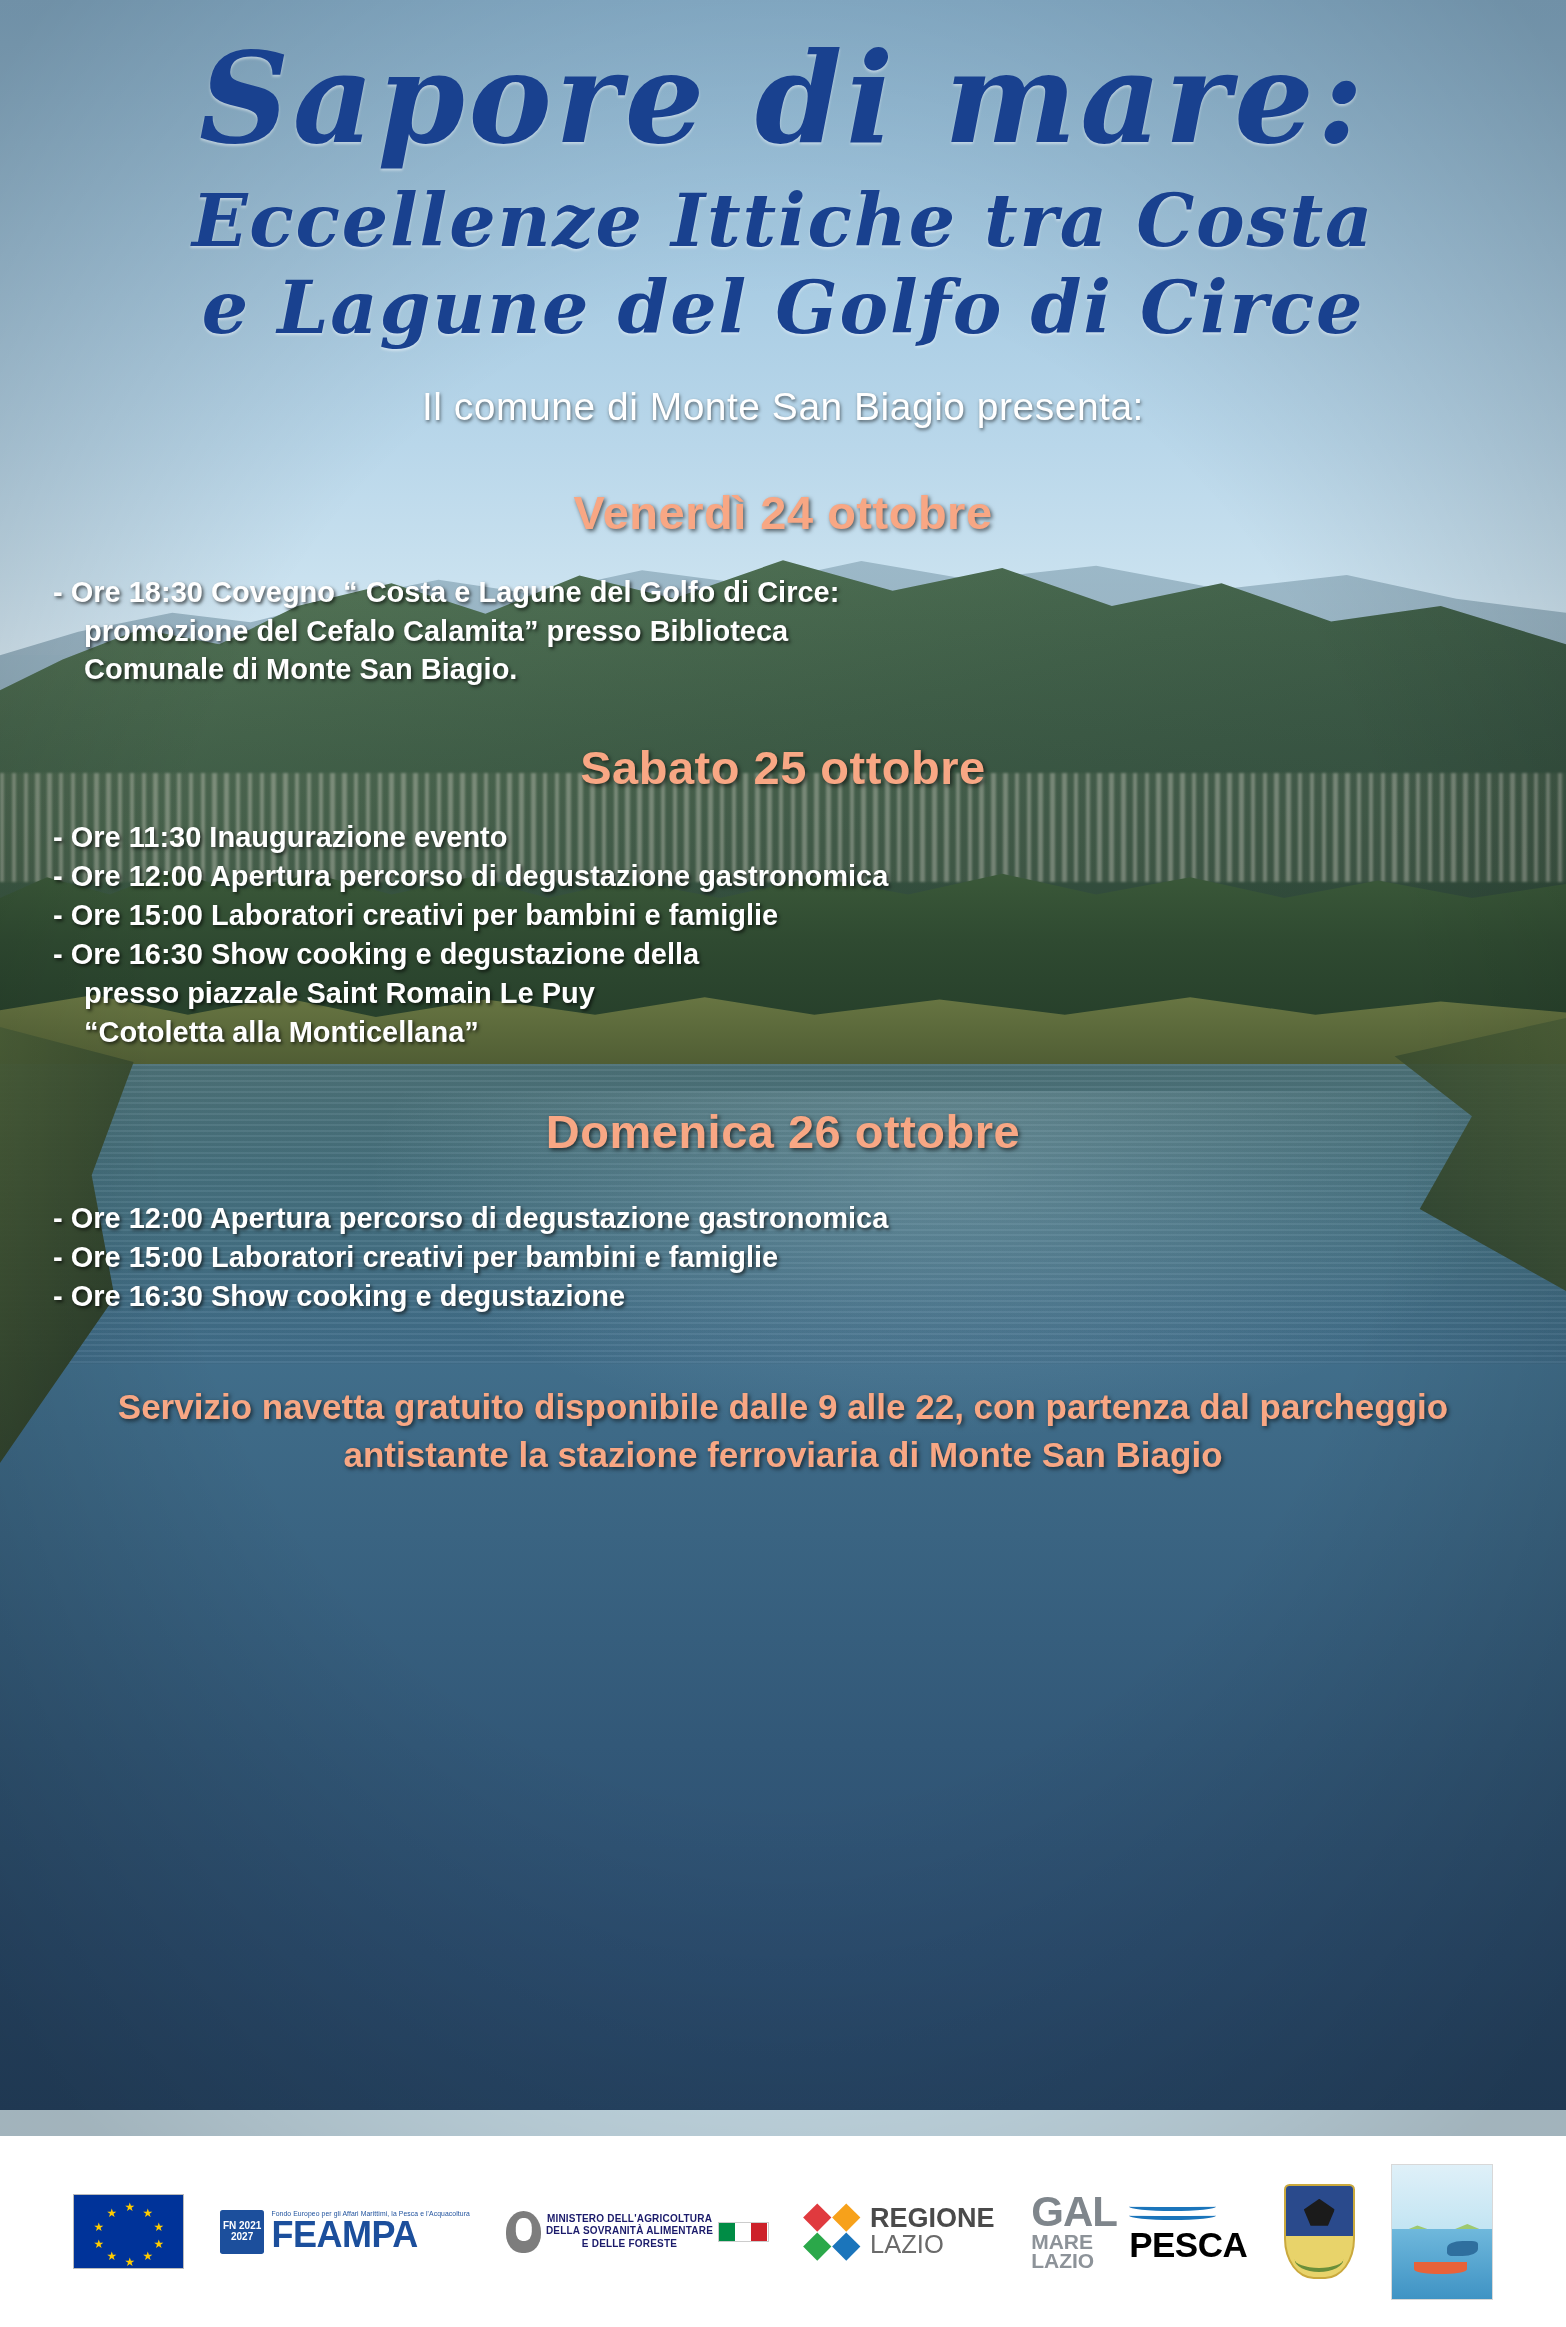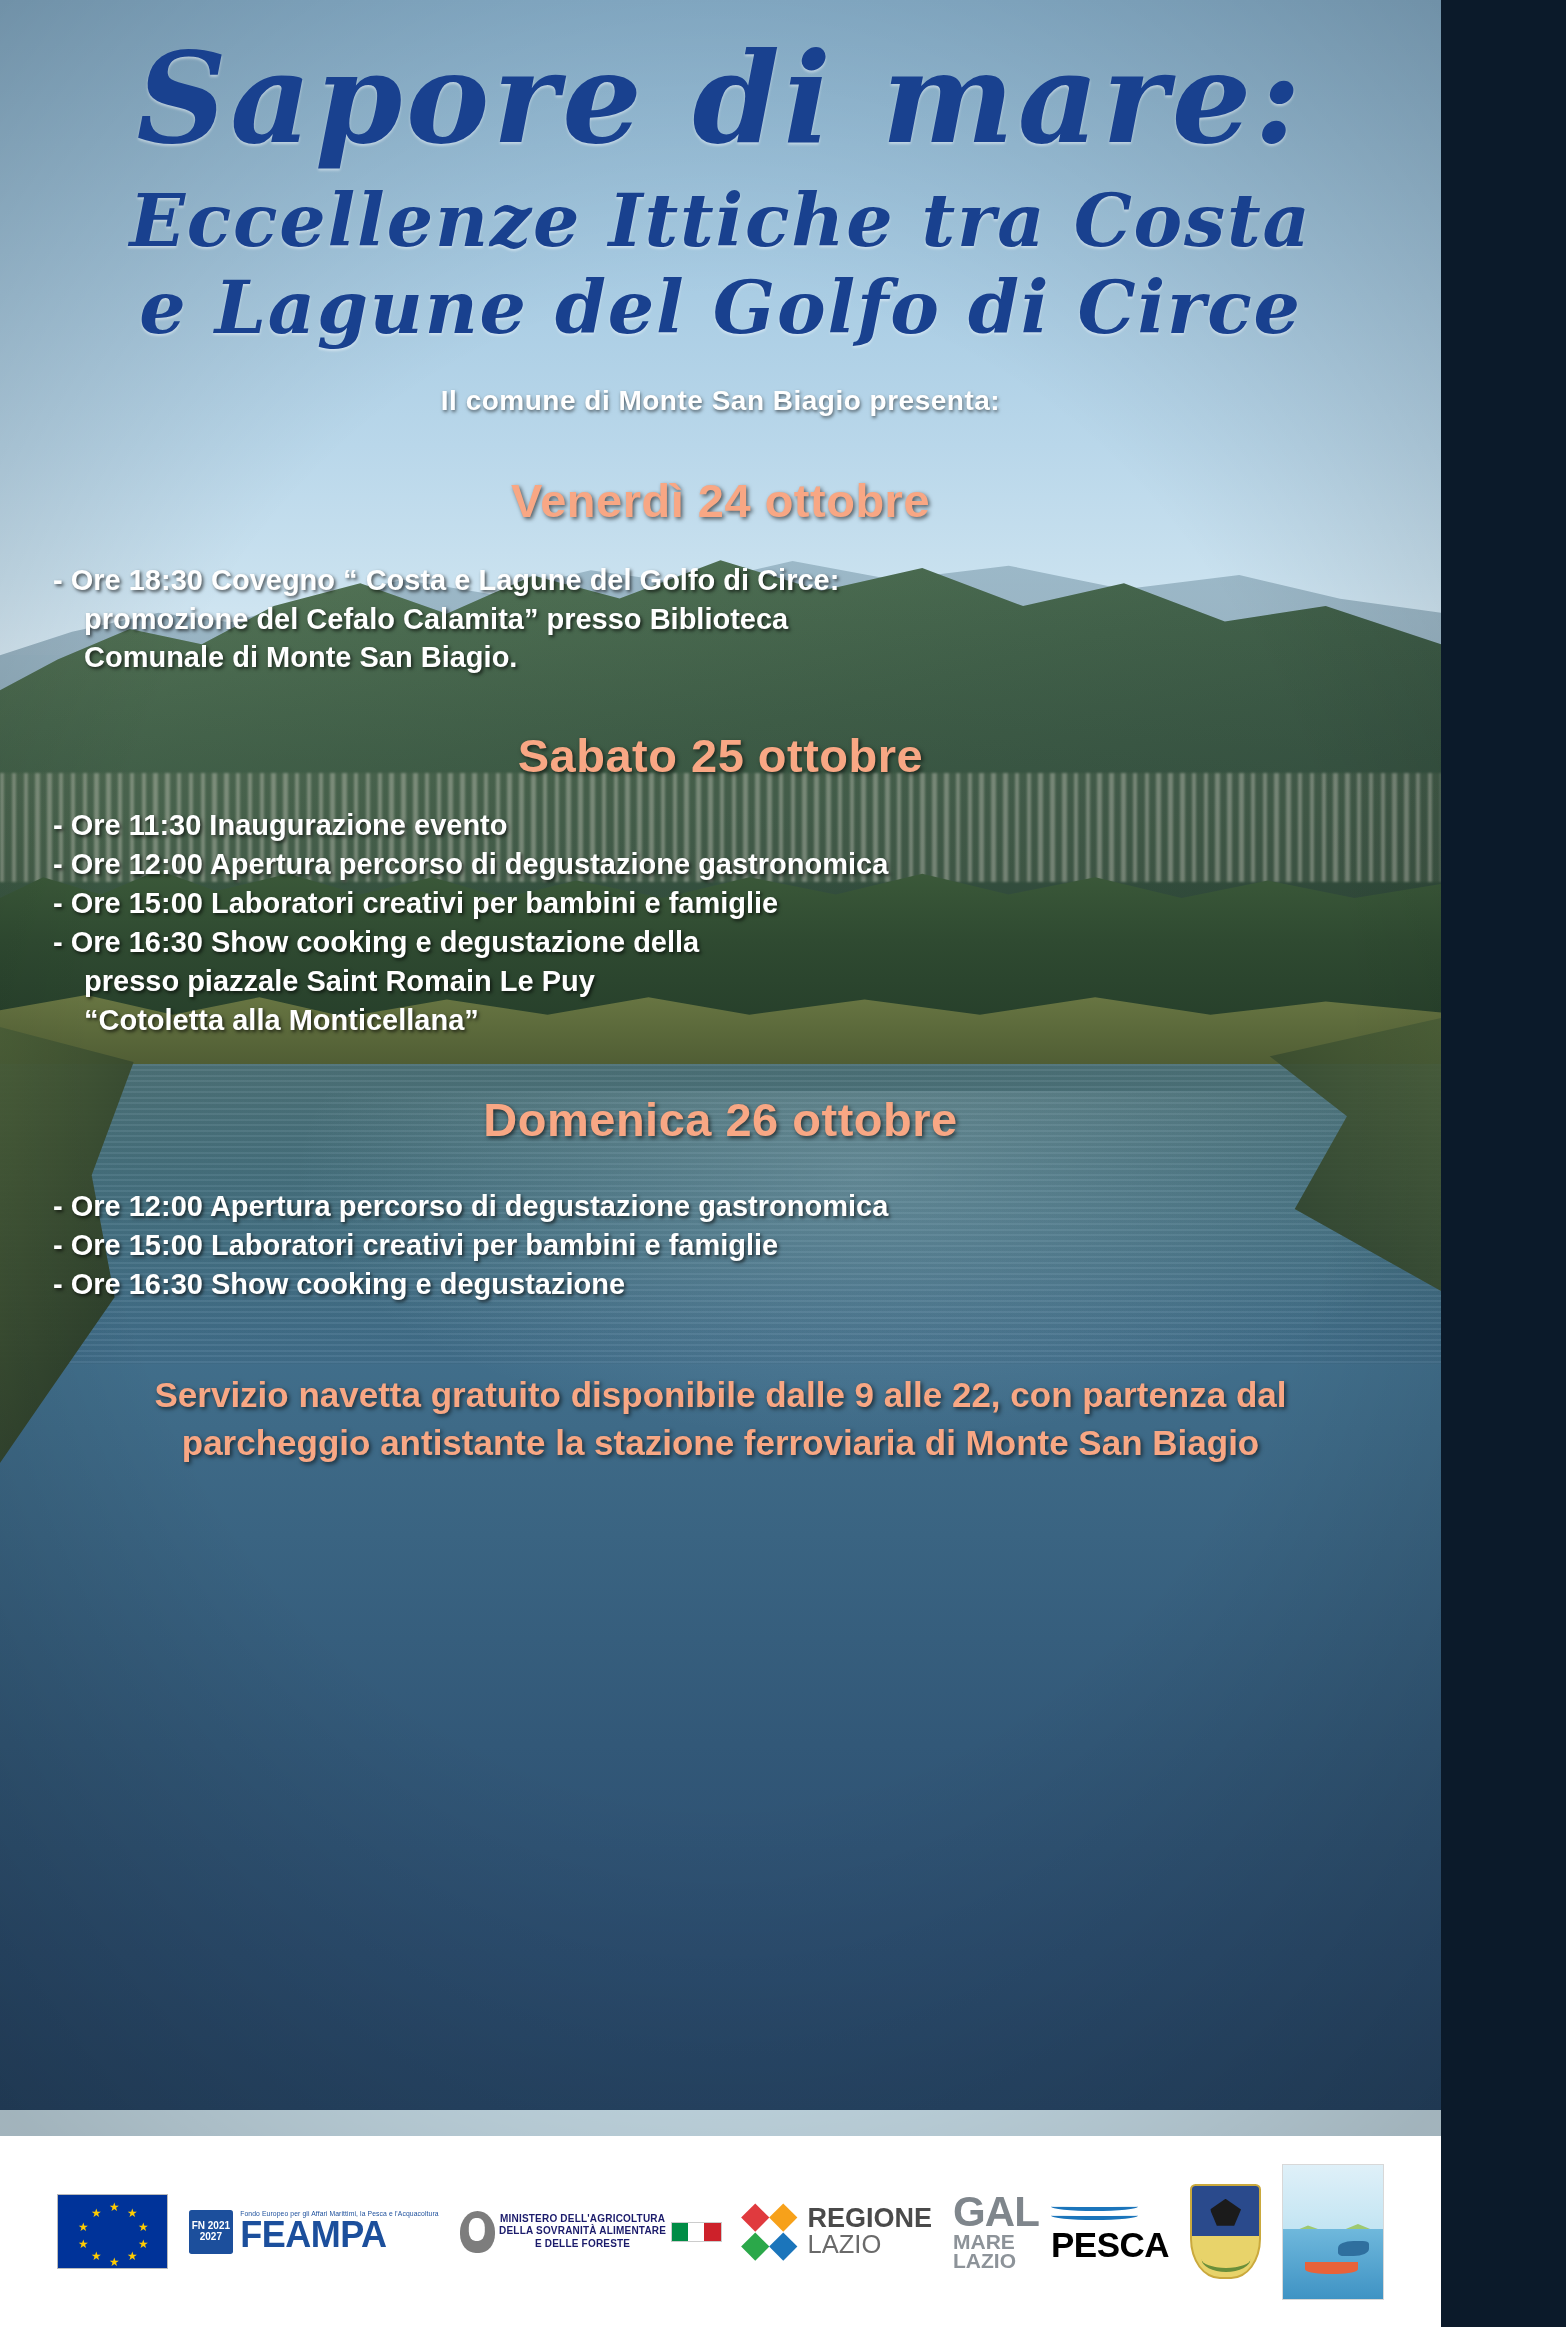--- a/index.html
+++ b/index.html
@@ -6,21 +6,21 @@
   html, body {
     width: 1566px;
     height: 2327px;
     font-family: "Liberation Sans", sans-serif;
     background: #0b1a2a;
     overflow: hidden;
   }
 
   .poster {
     position: relative;
-    width: 1441px;
+    width: 1566px;
     height: 2327px;
     overflow: hidden;
   }
 
   
   .bg {
     position: absolute;
     inset: 0;
     background:
       
@@ -156,22 +156,22 @@
   }
   .script-l3 {
     font-size: 73px;
     line-height: 1.18;
     letter-spacing: 1.8px;
   }
 
   .presenta {
     text-align: center;
     margin-top: 35px;
-    font-size: 28px;
-    font-weight: 700;
+    font-size: 39px;
+    font-weight: 400;
     color: #ffffff;
     text-shadow: 0.9px 1.8px 3.6px rgba(0,0,0,0.55);
     letter-spacing: 0.5px;
   }
 
   .day-heading {
     text-align: center;
     font-size: 47px;
     font-weight: 700;
     color: #f8a784;

